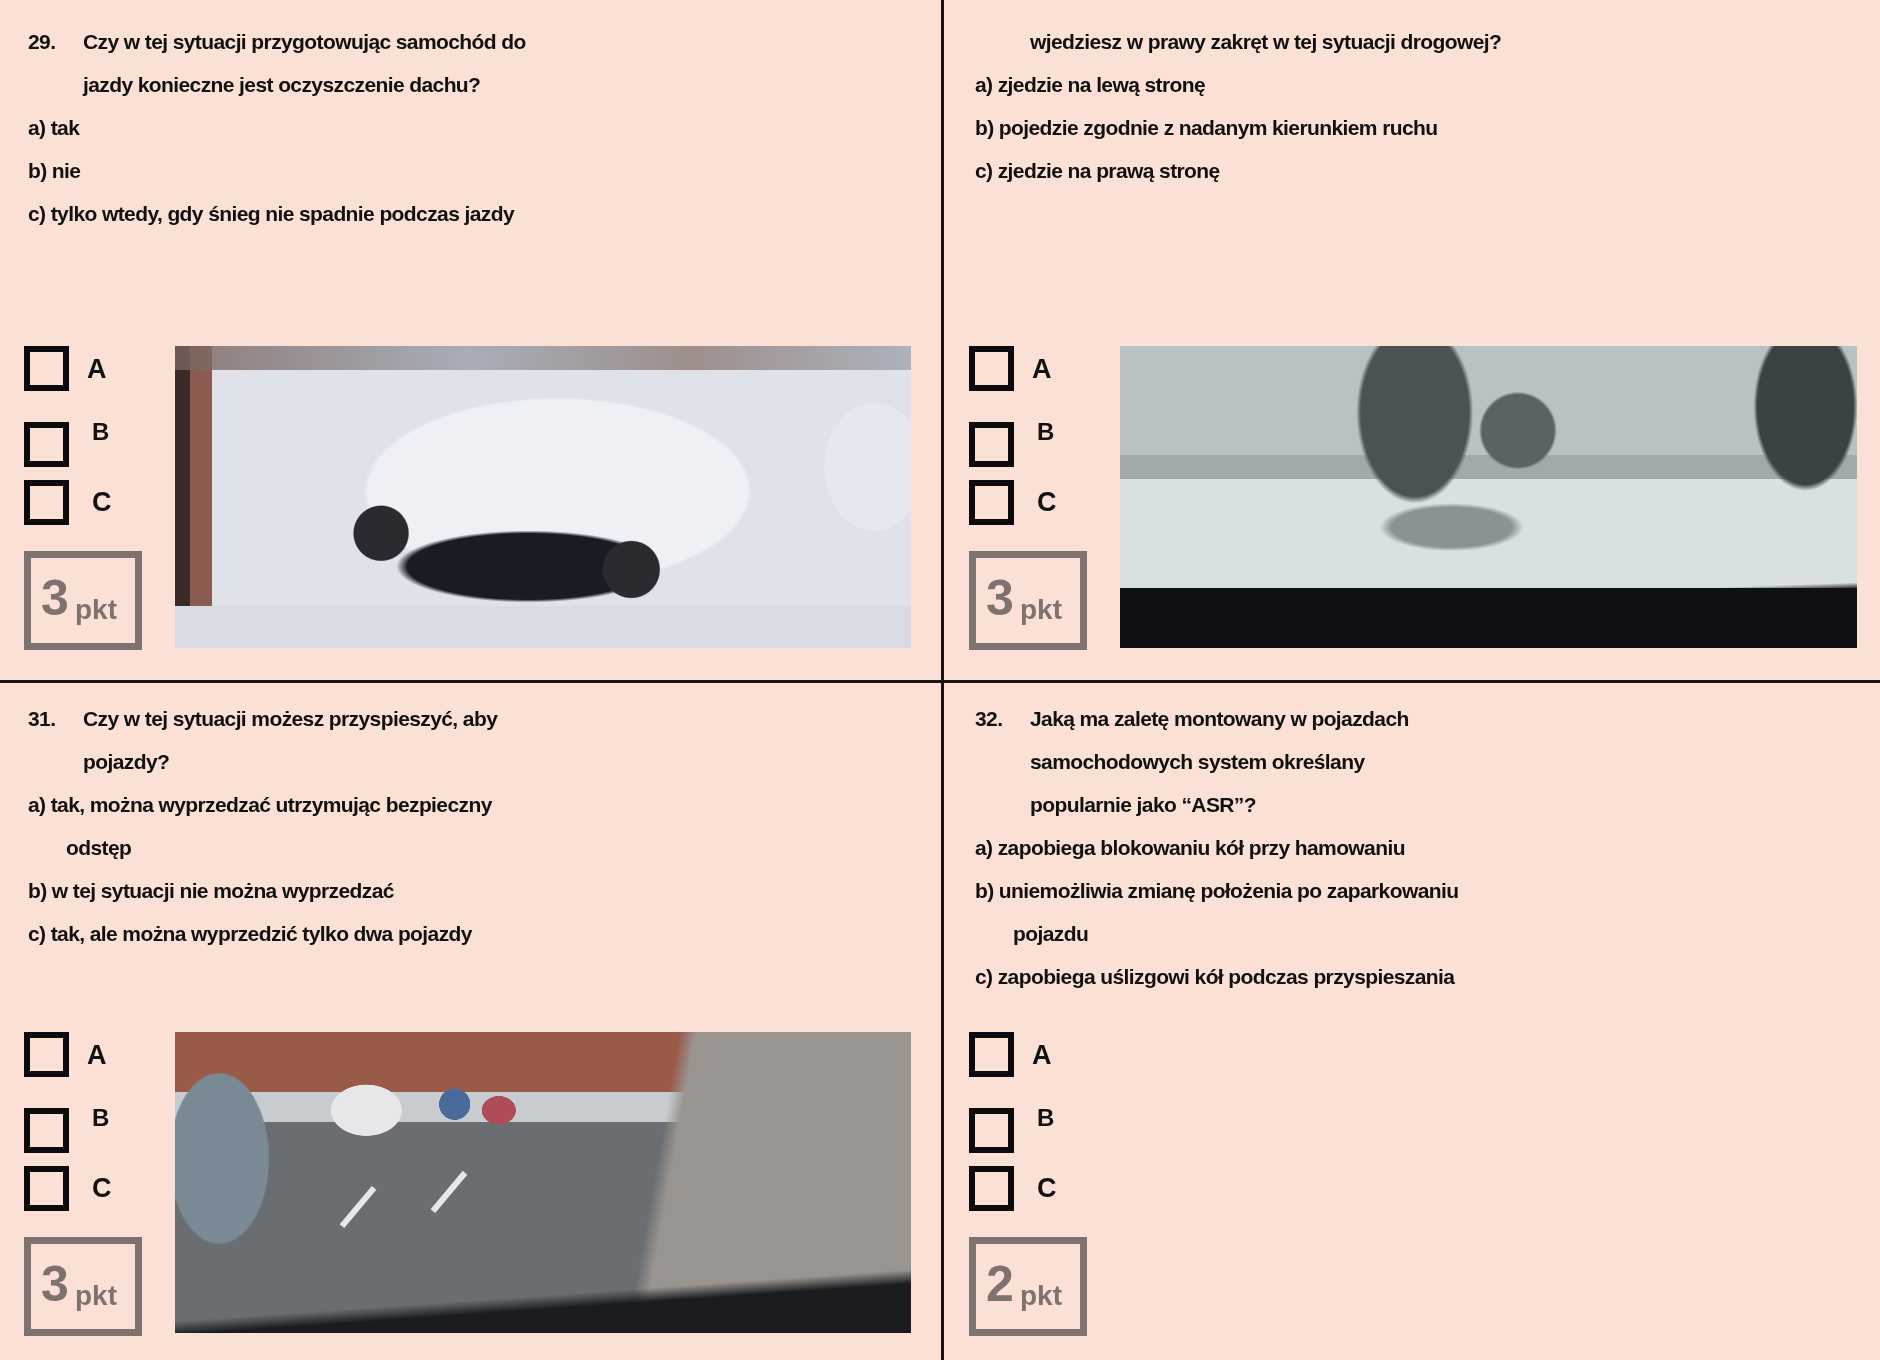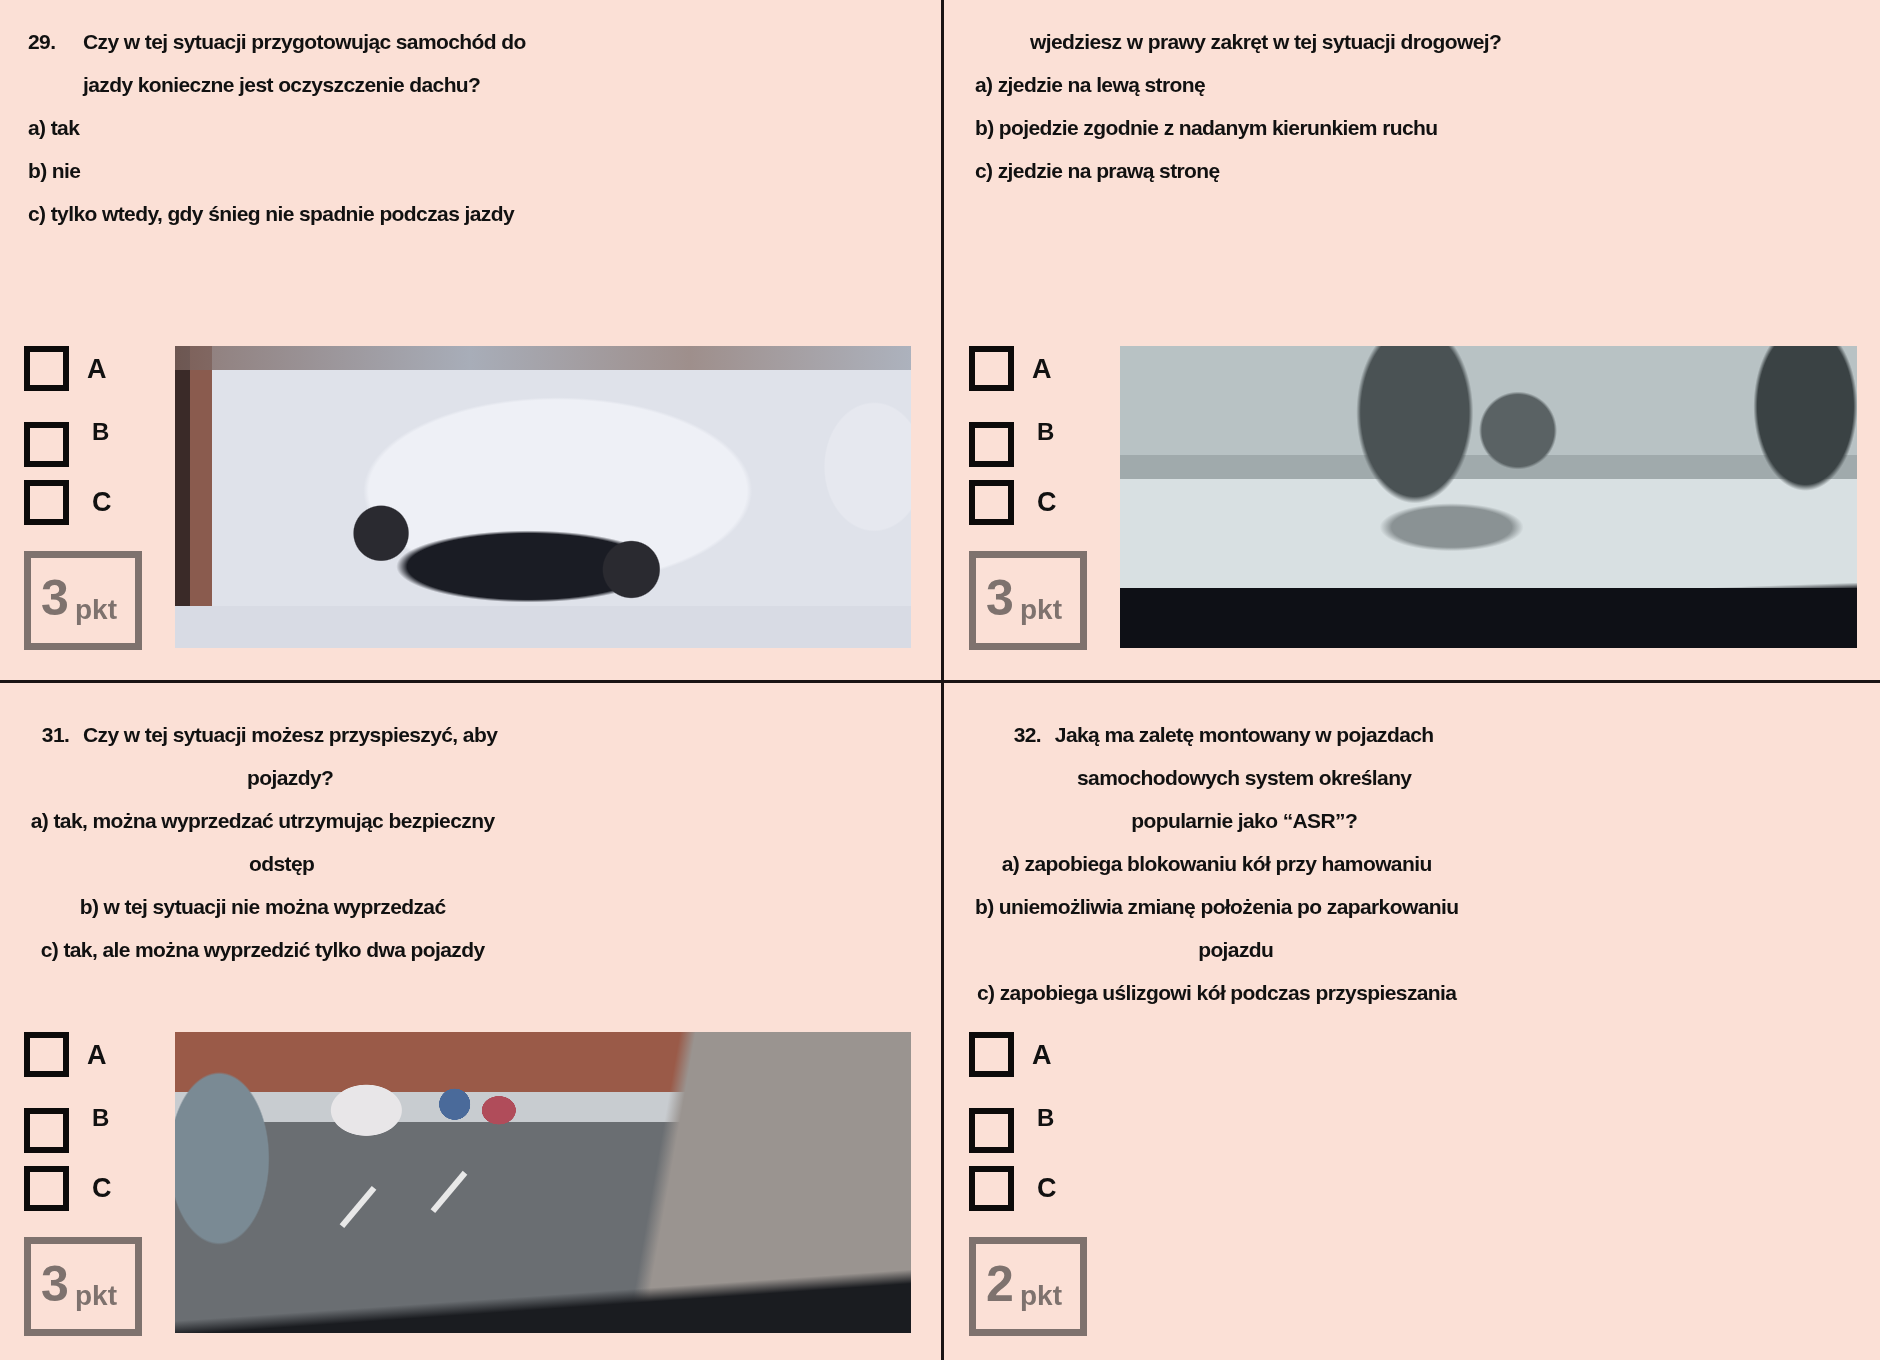--- a/index.html
+++ b/index.html
@@ -45,21 +45,21 @@
     position: absolute;
     left: 28px;
     top: 20px;
     font-weight: bold;
     font-size: 21px;
     line-height: 43px;
     letter-spacing: -0.6px;
     white-space: nowrap;
   }
   .q-tr .question, .q-br .question { left: 31px; }
-  .q-bl .question, .q-br .question { top: 30px; text-align: center; }
+  .q-bl .question, .q-br .question { top: 14px; }
 
   .q-line { display: block; height: 43px; }
   .q-num { display: inline-block; width: 55px; }
   .q-cont { display: block; padding-left: 55px; height: 43px; }
   .opt { display: block; height: 43px; }
   .opt-cont { display: block; padding-left: 38px; height: 43px; }
 
   .answers {
     position: absolute;
     left: 24px;

